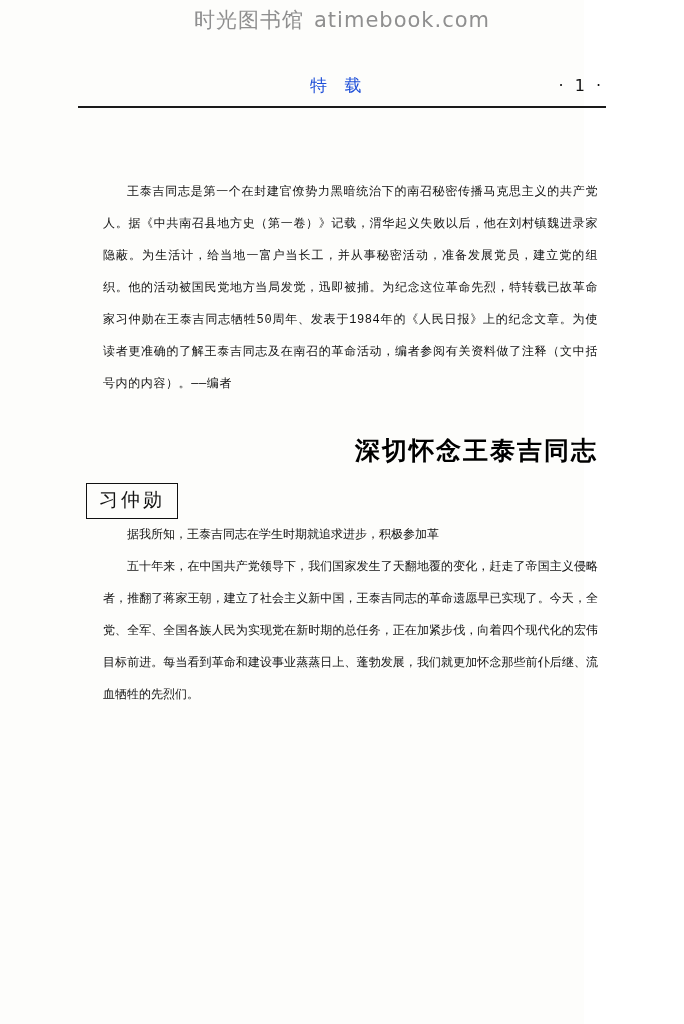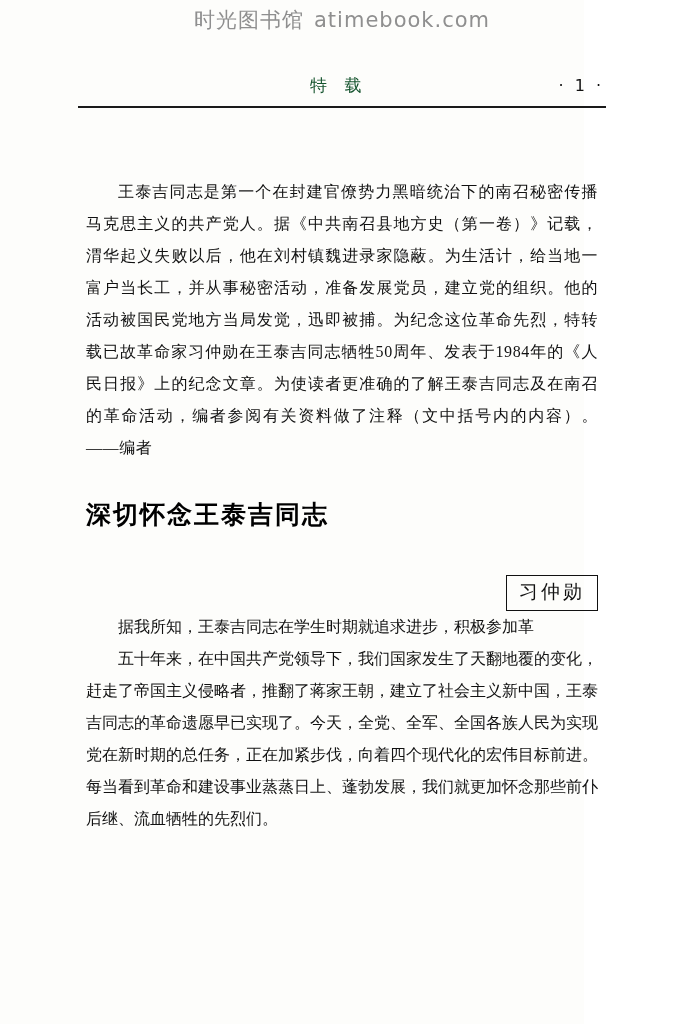--- a/index.html
+++ b/index.html
@@ -44,21 +44,21 @@
     left: 80px;
     width: 524px;
     height: 34px;
   }
   .header-title {
     position: absolute;
     left: 230px;
     top: 0px;
     font-size: 17px;
     letter-spacing: 6px;
-    color: #14532d;
+    color: #1d4ed8;
     font-weight: 500;
   }
   .header-page {
     position: absolute;
     right: 0px;
     top: 2px;
     font-size: 16px;
     letter-spacing: 3px;
     color: #111;
   }
@@ -72,46 +72,46 @@
   }
 
   
   .content {
     position: absolute;
     top: 176px;
     left: 86px;
     width: 512px;
   }
   p.para {
-    margin: 0 0 0 0;
-    font-size: 16px;
+    margin: 0 0 0 17px;
+    font-size: 12px;
     line-height: 32px;
     text-align: justify;
     text-justify: inter-ideograph;
     color: #111;
-    font-family: Liberation Serif, serif;
+    font-family: Liberation Mono, monospace;
   }
   p.indent { text-indent: 2em; }
 
   .lead {
     letter-spacing: 0.6px;
   }
 
   .article-title {
     margin: 34px 0 0 0;
-    text-align: left;
+    text-align: right;
     font-size: 25px;
     font-weight: bold;
     letter-spacing: 2px;
     color: #000;
   }
 
   .author-box-wrap {
-    margin-top: 44px;
-    text-align: right;
+    margin-top: 16px;
+    text-align: left;
   }
   .author-box {
     display: inline-block;
     border: 1.6px solid #111;
     padding: 3px 12px 5px 12px;
     font-size: 19px;
     letter-spacing: 3px;
     color: #111;
   }
 

